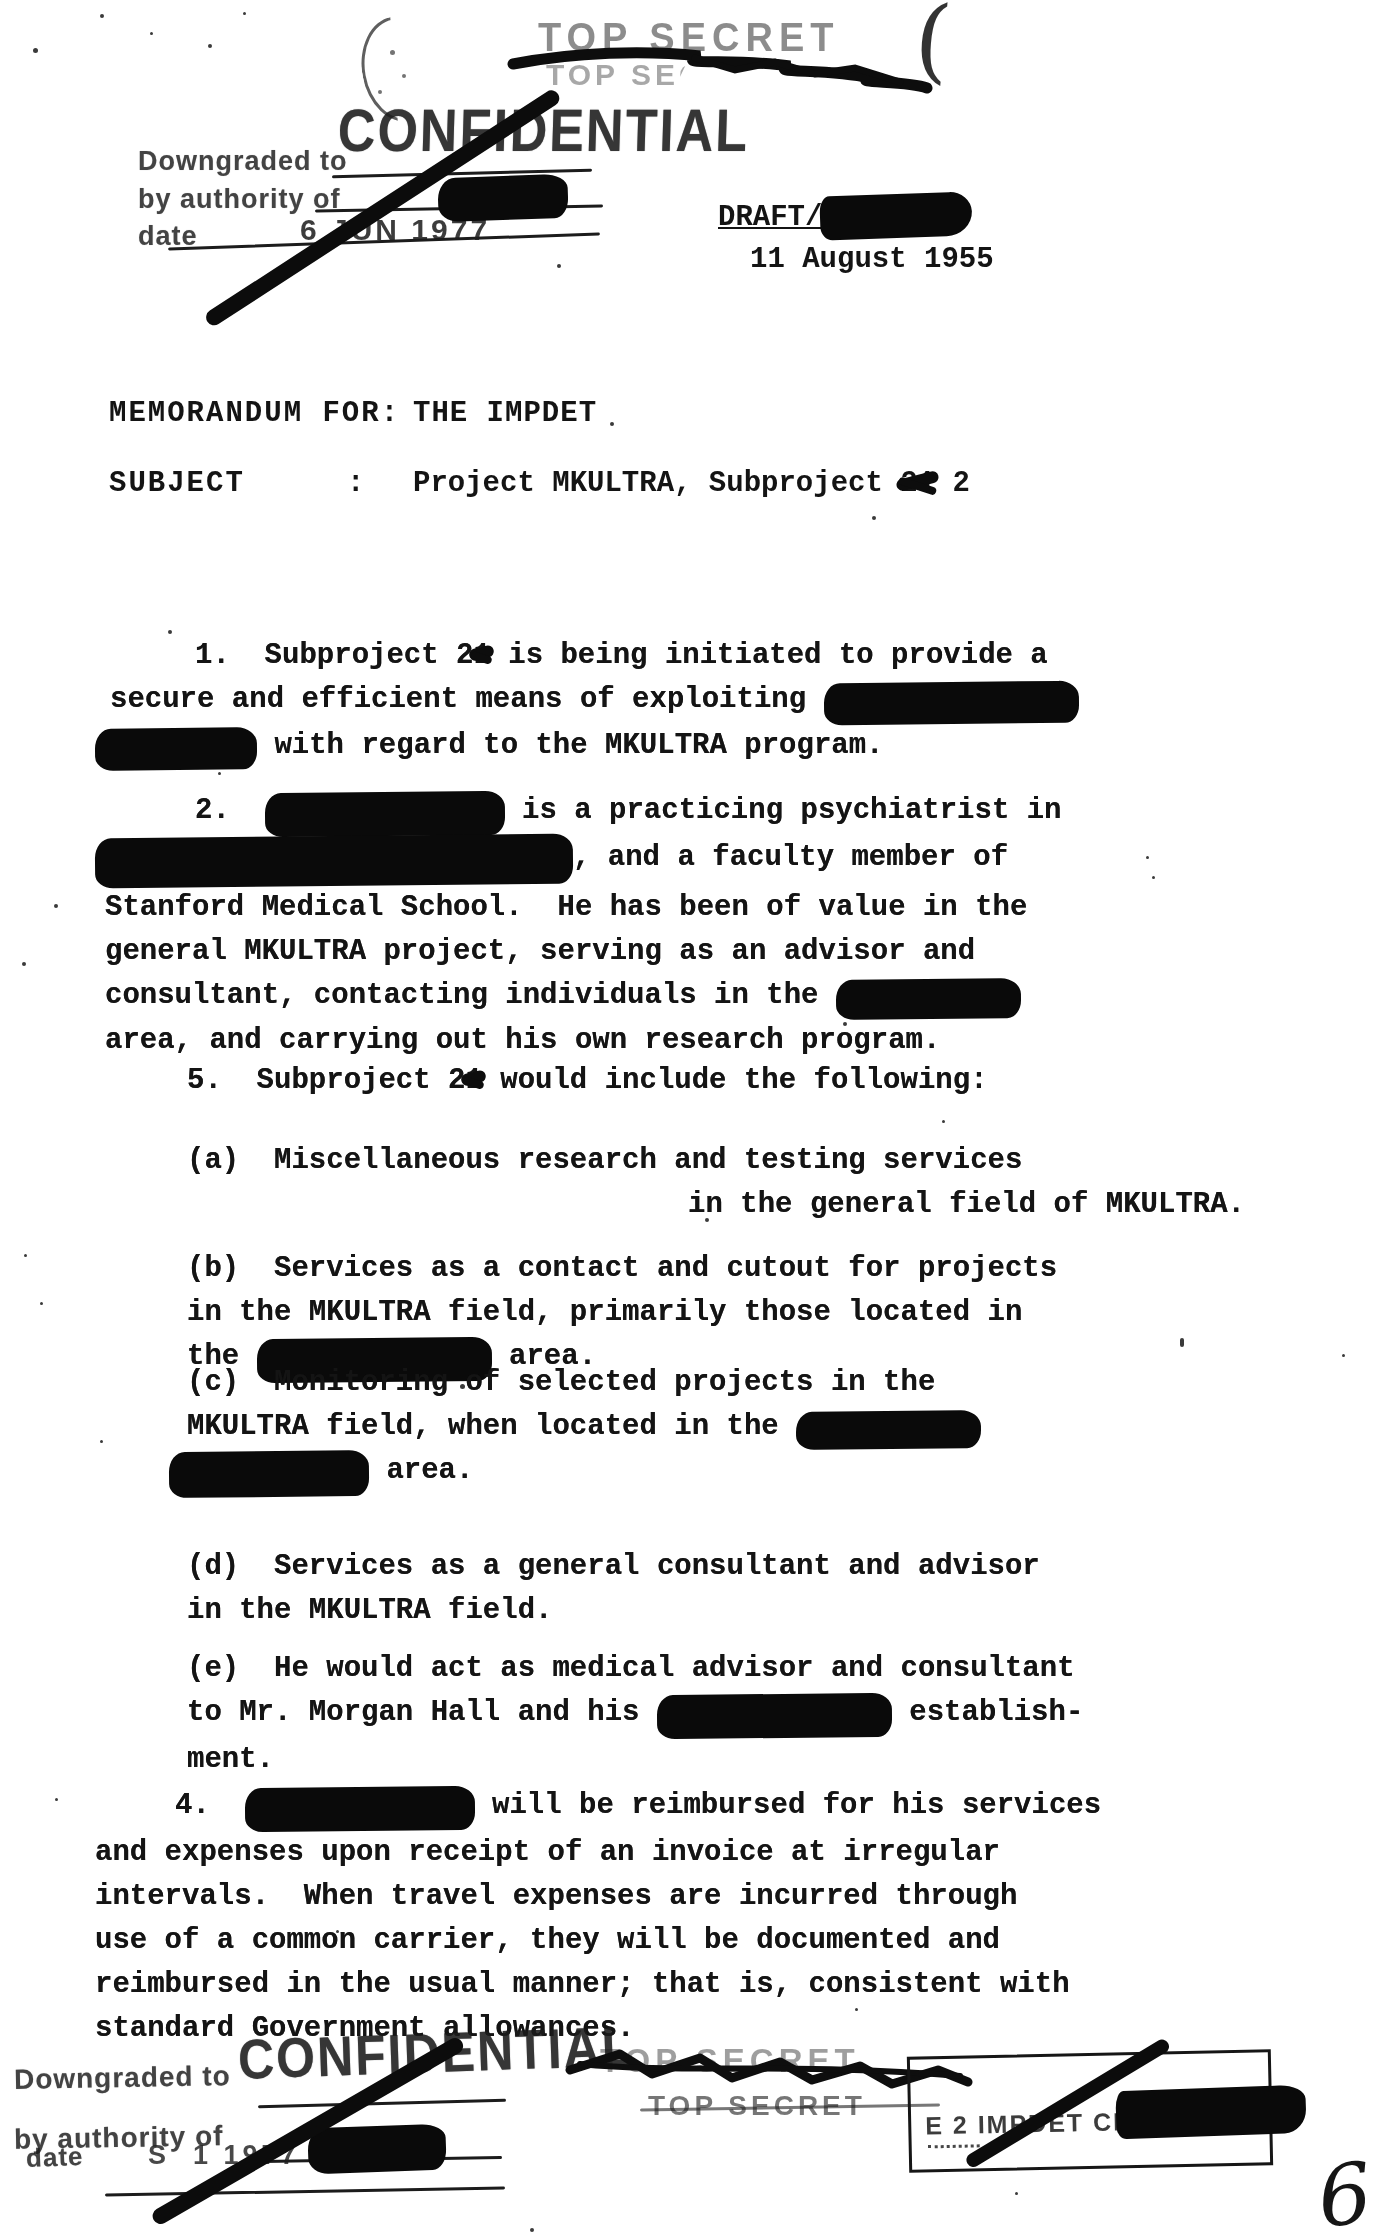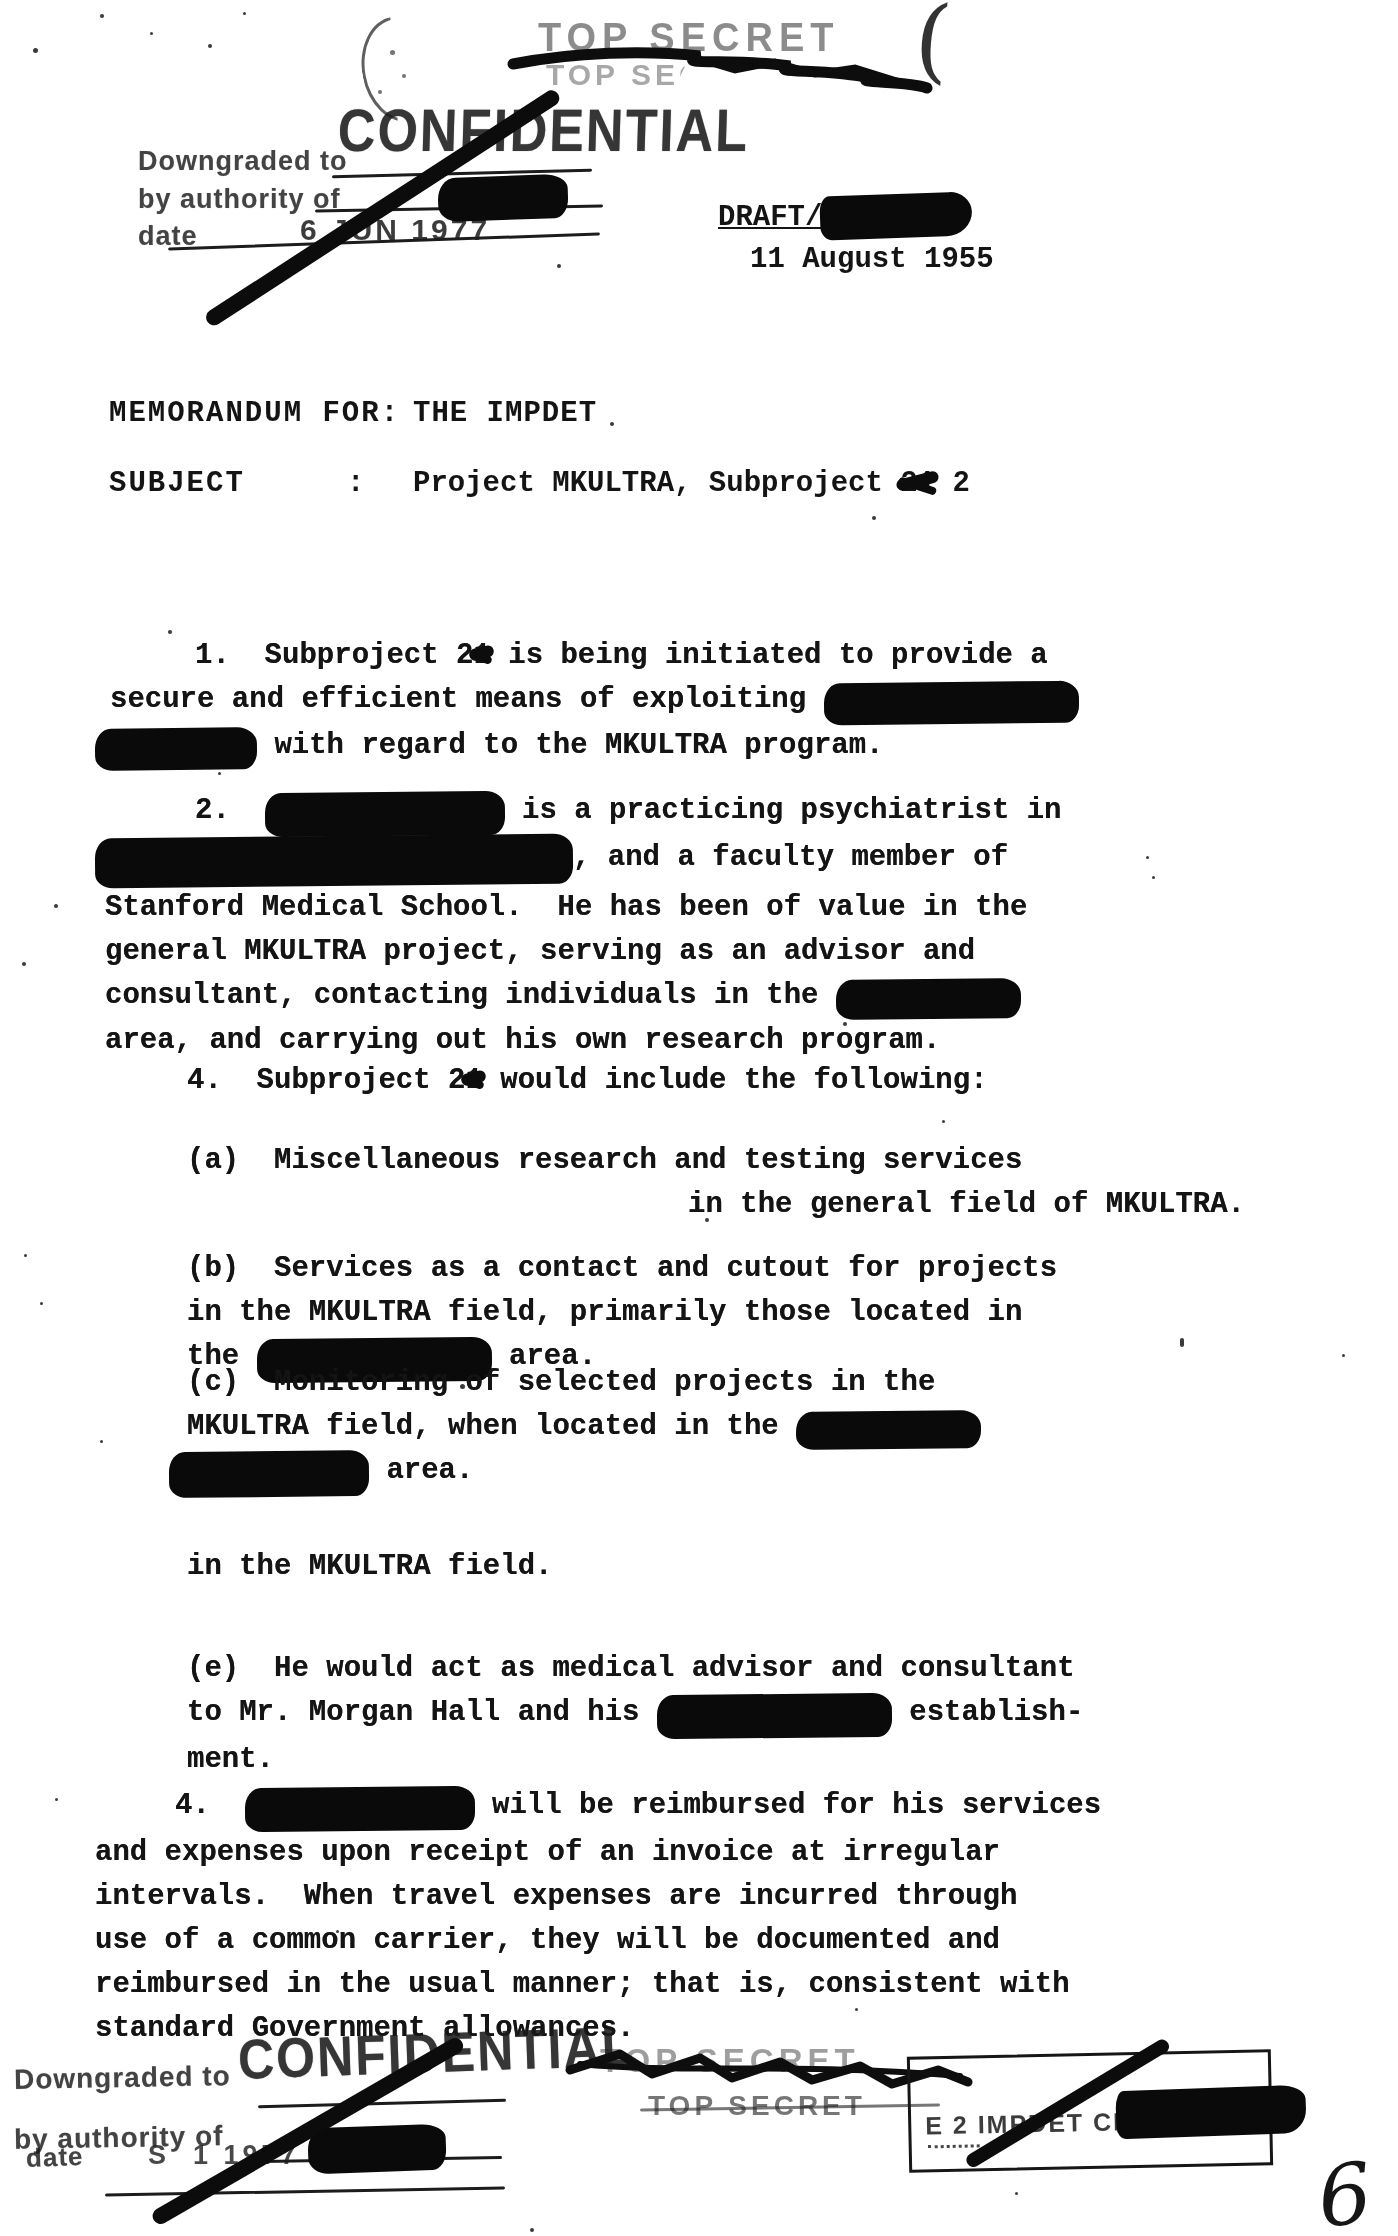--- a/index.html
+++ b/index.html
@@ -98,25 +98,25 @@
     <span class="tblock tw" style="left:109px;top:392px;letter-spacing:2px;">MEMORANDUM FOR:</span>
     <span class="tblock tw" style="left:413px;top:392px;letter-spacing:1px;">THE IMPDET</span>
     <span class="tblock tw" style="left:109px;top:462px;letter-spacing:2px;">SUBJECT</span>
     <span class="tblock tw" style="left:347px;top:462px;">:</span>
     <span class="tblock tw" style="left:413px;top:462px;"><span class="tx">Project MKULTRA, Subproject </span><span class="struck">21</span><span class="tx"> 2</span></span>
   </div>
 
   <main>
     <div class="tblock tw" style="left:95px;top:634px;width:1150px;"><div class="tline" style="padding-left: 100px;"><span class="tx">1.  Subproject 2</span><span class="struck">1</span><span class="tx"> is being initiated to provide a</span></div><div class="tline" style="padding-left: 15px;"><span class="tx">secure and efficient means of exploiting </span><span class="redact" style="width: 255px; height: 42px; vertical-align: -17px;"></span></div><div class="tline"><span class="redact" style="width: 162px; height: 42px; vertical-align: -17px;"></span><span class="tx"> with regard to the MKULTRA program.</span></div></div>
     <div class="tblock tw" style="left:95px;top:789px;width:1150px;"><div class="tline" style="padding-left: 100px;"><span class="tx">2.  </span><span class="redact" style="width: 240px; height: 44px; vertical-align: -18px;"></span><span class="tx"> is a practicing psychiatrist in</span></div><div class="tline"><span class="redact" style="width: 478px; height: 50px; vertical-align: -21px;"></span><span class="tx">, and a faculty member of</span></div><div class="tline" style="padding-left: 10px;"><span class="tx">Stanford Medical School.  He has been of value in the</span></div><div class="tline" style="padding-left: 10px;"><span class="tx">general MKULTRA project, serving as an advisor and</span></div><div class="tline" style="padding-left: 10px;"><span class="tx">consultant, contacting individuals in the </span><span class="redact" style="width: 185px; height: 40px; vertical-align: -16px;"></span></div><div class="tline" style="padding-left: 10px;"><span class="tx">area, and carrying out his own research program.</span></div></div>
-    <div class="tblock tw" style="left:95px;top:1059px;width:1150px;"><div class="tline" style="padding-left: 92px;"><span class="tx">4.  Subproject 2</span><span class="struck">1</span><span class="tx"> would include the following:</span></div></div>
+    <div class="tblock tw" style="left:95px;top:1059px;width:1150px;"><div class="tline" style="padding-left: 92px;"><span class="tx">5.  Subproject 2</span><span class="struck">1</span><span class="tx"> would include the following:</span></div></div>
     <div class="tblock tw" style="left:95px;top:1139px;width:1150px;line-height:43px;"><div class="tline" style="padding-left: 92px;"><span class="tx">(a)  Miscellaneous research and testing services</span></div><div class="tline" style="padding-left: 92px; text-align: right;"><span class="tx">in the general field of MKULTRA.</span></div></div>
     <div class="tblock tw" style="left:95px;top:1247px;width:1150px;line-height:43px;"><div class="tline" style="padding-left: 92px;"><span class="tx">(b)  Services as a contact and cutout for projects</span></div><div class="tline" style="padding-left: 92px;"><span class="tx">in the MKULTRA field, primarily those located in</span></div><div class="tline" style="padding-left: 92px;"><span class="tx">the </span><span class="redact" style="width: 235px; height: 44px; vertical-align: -18px;"></span><span class="tx"> area.</span></div></div>
     <div class="tblock tw" style="left:95px;top:1361px;width:1150px;line-height:43px;"><div class="tline" style="padding-left: 92px;"><span class="tx">(c)  Monitoring of selected projects in the</span></div><div class="tline" style="padding-left: 92px;"><span class="tx">MKULTRA field, when located in the </span><span class="redact" style="width: 185px; height: 38px; vertical-align: -15px;"></span></div><div class="tline" style="padding-left: 74px;"><span class="redact" style="width: 200px; height: 46px; vertical-align: -19px;"></span><span class="tx"> area.</span></div></div>
-    <div class="tblock tw" style="left:95px;top:1545px;width:1150px;line-height:43px;"><div class="tline" style="padding-left: 92px;"><span class="tx">in the MKULTRA field.</span></div></div>
+    <div class="tblock tw" style="left:95px;top:1545px;width:1150px;line-height:43px;"><div class="tline" style="padding-left: 92px;"><span class="tx">(d)  Services as a general consultant and advisor</span></div><div class="tline" style="padding-left: 92px;"><span class="tx">in the MKULTRA field.</span></div></div>
     <div class="tblock tw" style="left:95px;top:1647px;width:1150px;line-height:43px;"><div class="tline" style="padding-left: 92px;"><span class="tx">(e)  He would act as medical advisor and consultant</span></div><div class="tline" style="padding-left: 92px;"><span class="tx">to Mr. Morgan Hall and his </span><span class="redact" style="width: 235px; height: 44px; vertical-align: -18px;"></span><span class="tx"> establish-</span></div><div class="tline" style="padding-left: 92px;"><span class="tx">ment.</span></div></div>
     <div class="tblock tw" style="left:95px;top:1784px;width:1150px;"><div class="tline" style="padding-left: 80px;"><span class="tx">4.  </span><span class="redact" style="width: 230px; height: 44px; vertical-align: -18px;"></span><span class="tx"> will be reimbursed for his services</span></div><div class="tline"><span class="tx">and expenses upon receipt of an invoice at irregular</span></div><div class="tline"><span class="tx">intervals.  When travel expenses are incurred through</span></div><div class="tline"><span class="tx">use of a common carrier, they will be documented and</span></div><div class="tline"><span class="tx">reimbursed in the usual manner; that is, consistent with</span></div><div class="tline"><span class="tx">standard Government allowances.</span></div></div>
   </main>
 
   <div>
     <span class="stamp smallstamp" style="left:14px;top:2062px;font-size:28px;transform:rotate(-1deg);">Downgraded to</span>
     <span class="stamp conf" style="left:238px;top:2024px;font-size:50px;transform:rotate(-2deg) scaleY(1.12);">CONFIDENTIAL</span>
     <span class="stamp smallstamp" style="left:14px;top:2122px;font-size:28px;transform:rotate(-1deg);">by authority of</span>
     <span class="stamp smallstamp" style="left:26px;top:2142px;font-size:26px;transform:rotate(-2deg);">date</span>
     <span class="stamp" style="left:148px;top:2140px;font-size:27px;letter-spacing:4px;opacity:.8;">S  1 1977</span>

